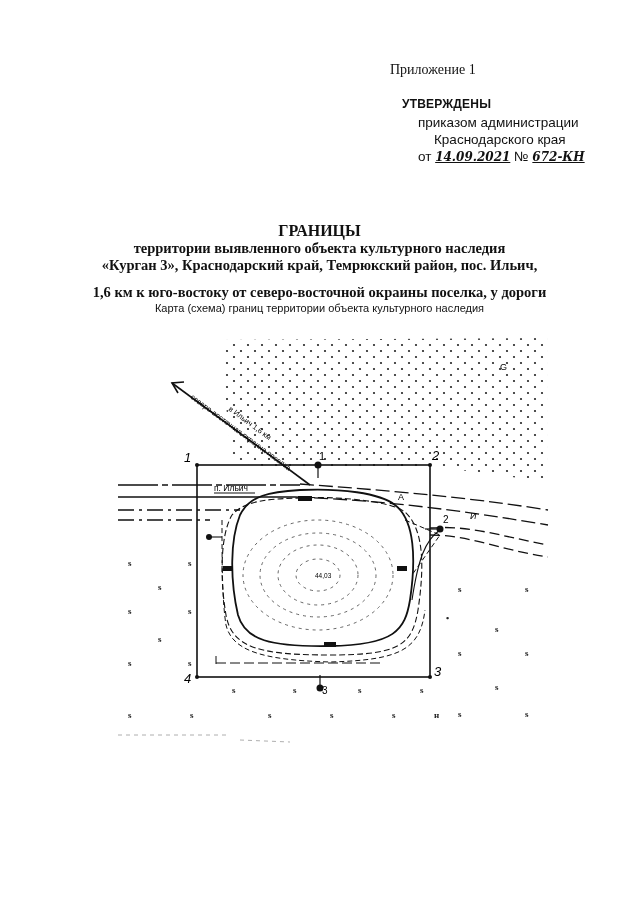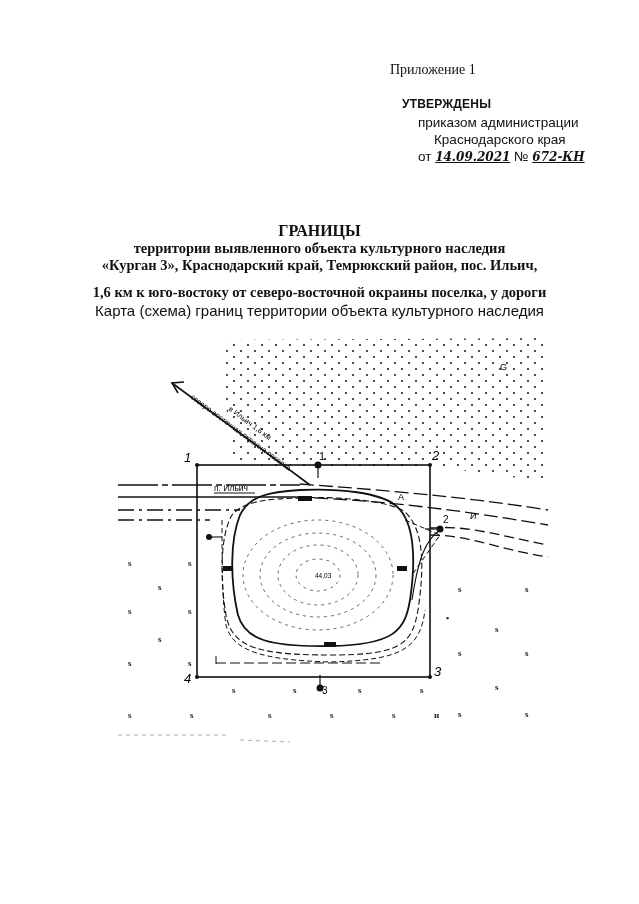--- a/index.html
+++ b/index.html
@@ -11,21 +11,21 @@
   .l1 { top: 115px; }
   .l2 { top: 132px; margin-left: 16px; }
   .l3 { top: 149px; text-align: right; }
   .sig { font-family: "DejaVu Serif", serif; font-style: italic; font-weight: 700; font-size: 12px; text-decoration: underline; }
   .title-block { left: 0; width: 639px; text-align: center; }
   .t-main { top: 222px; font-size: 16px; font-weight: 700; }
   .t-sub { font-size: 14.5px; font-weight: 700; }
   .s1 { top: 240px; }
   .s2 { top: 257px; }
   .s3 { top: 258px; margin-top: 26px; }
-  .caption { top: 302px; font-size: 15px; font-family: "Liberation Sans", sans-serif; }
+  .caption { top: 302px; font-size: 11px; font-family: "Liberation Sans", sans-serif; }
   svg.map { position: absolute; left: 0; top: 325px; }
 </style>
 </head>
 <body>
 
 <div class="abs appendix">Приложение 1</div>
 <div class="abs approved">УТВЕРЖДЕНЫ</div>
 <div class="abs approved-line l1">приказом администрации</div>
 <div class="abs approved-line l2">Краснодарского края</div>
 <div class="abs approved-line l3">

